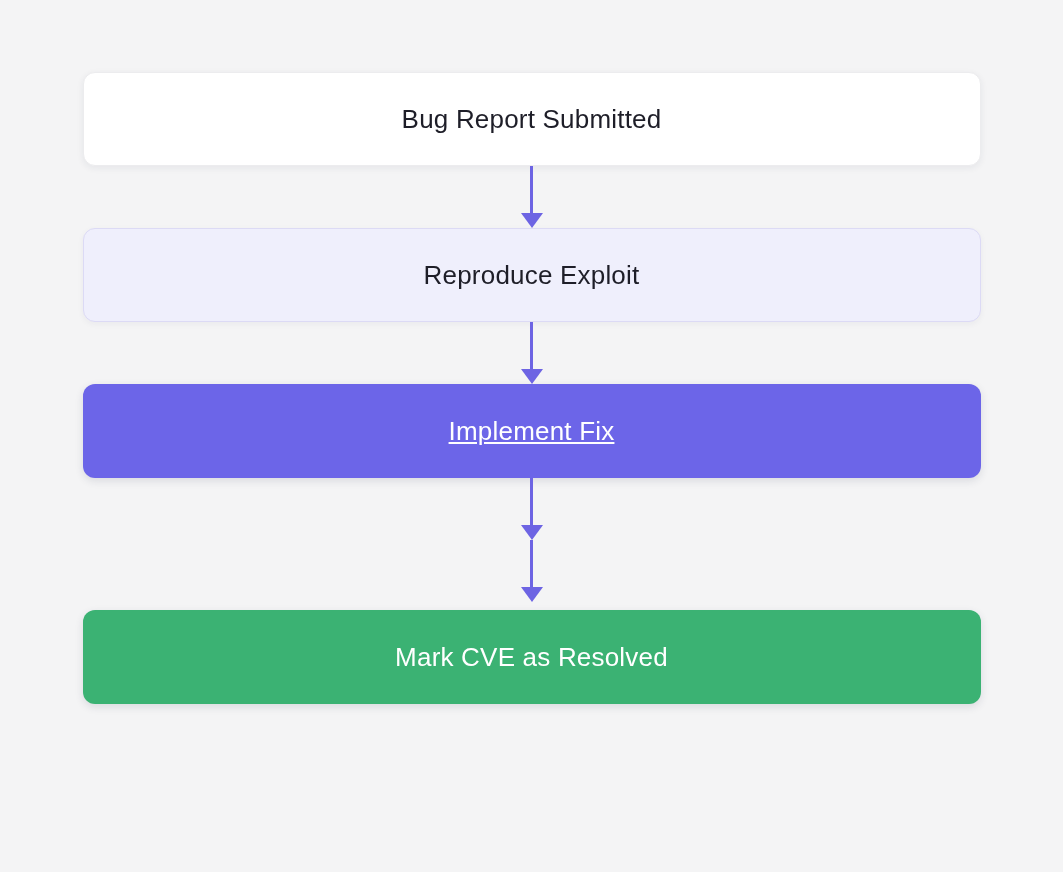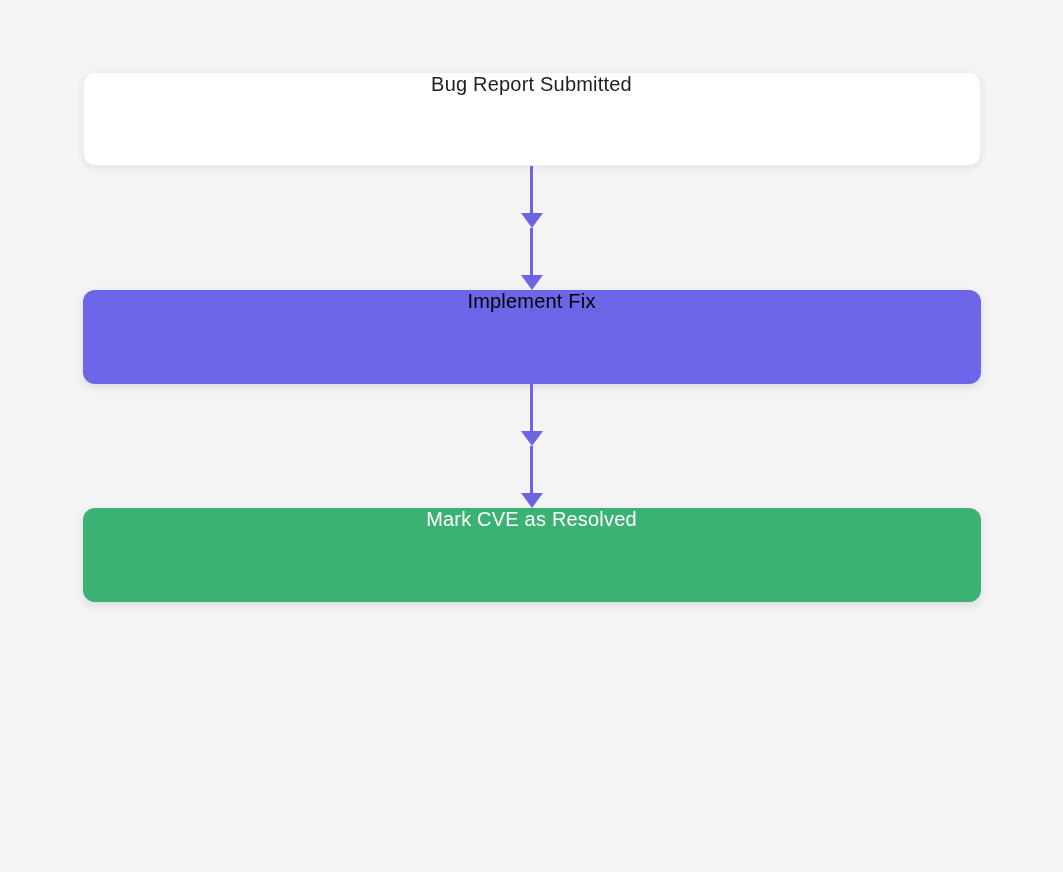--- a/index.html
+++ b/index.html
@@ -18,47 +18,50 @@
     height: 872px;
     padding-top: 72px;
     box-sizing: border-box;
   }
   .node {
     width: 898px;
     height: 94px;
     margin: 0 auto;
     border-radius: 12px;
     display: flex;
+    align-items: center;
     justify-content: center;
-    font-size: 20px;
+    font-size: 26px;
     color: #1e1e28;
     box-sizing: border-box;
   }
   .node-label {
     letter-spacing: 0.2px;
   }
   .variant-start {
     background: #ffffff;
     border: 1px solid #ececee;
     box-shadow: 0 2px 7px rgba(30, 40, 70, 0.07);
   }
   .variant-default {
     background: #efeffc;
     border: 1px solid #dcdaf5;
     box-shadow: 0 2px 6px rgba(30, 40, 70, 0.05);
   }
   .variant-active {
     background: #6c65e8;
-    color: #000000;
+    color: #ffffff;
     box-shadow: 0 3px 8px rgba(30, 40, 70, 0.12);
+    text-decoration: underline;
   }
   .variant-success {
     background: #3bb273;
     color: #ffffff;
     box-shadow: 0 3px 8px rgba(30, 40, 70, 0.12);
+    margin-top: 8px;
   }
   .connector {
     height: 62px;
     display: flex;
     flex-direction: column;
     align-items: center;
     justify-content: flex-start;
   }
   .connector-line {
     width: 3px;
@@ -80,20 +83,23 @@
 
   <div class="node variant-start">
     <span class="node-label">Bug Report Submitted</span>
   </div>
 
   <div class="connector">
     <div class="connector-line"></div>
     <div class="connector-head"></div>
   </div>
 
+  <div class="node variant-default">
+    <span class="node-label">Reproduce Exploit</span>
+  </div>
 
   <div class="connector">
     <div class="connector-line"></div>
     <div class="connector-head"></div>
   </div>
 
   <div class="node variant-active">
     <span class="node-label">Implement Fix</span>
   </div>
 

